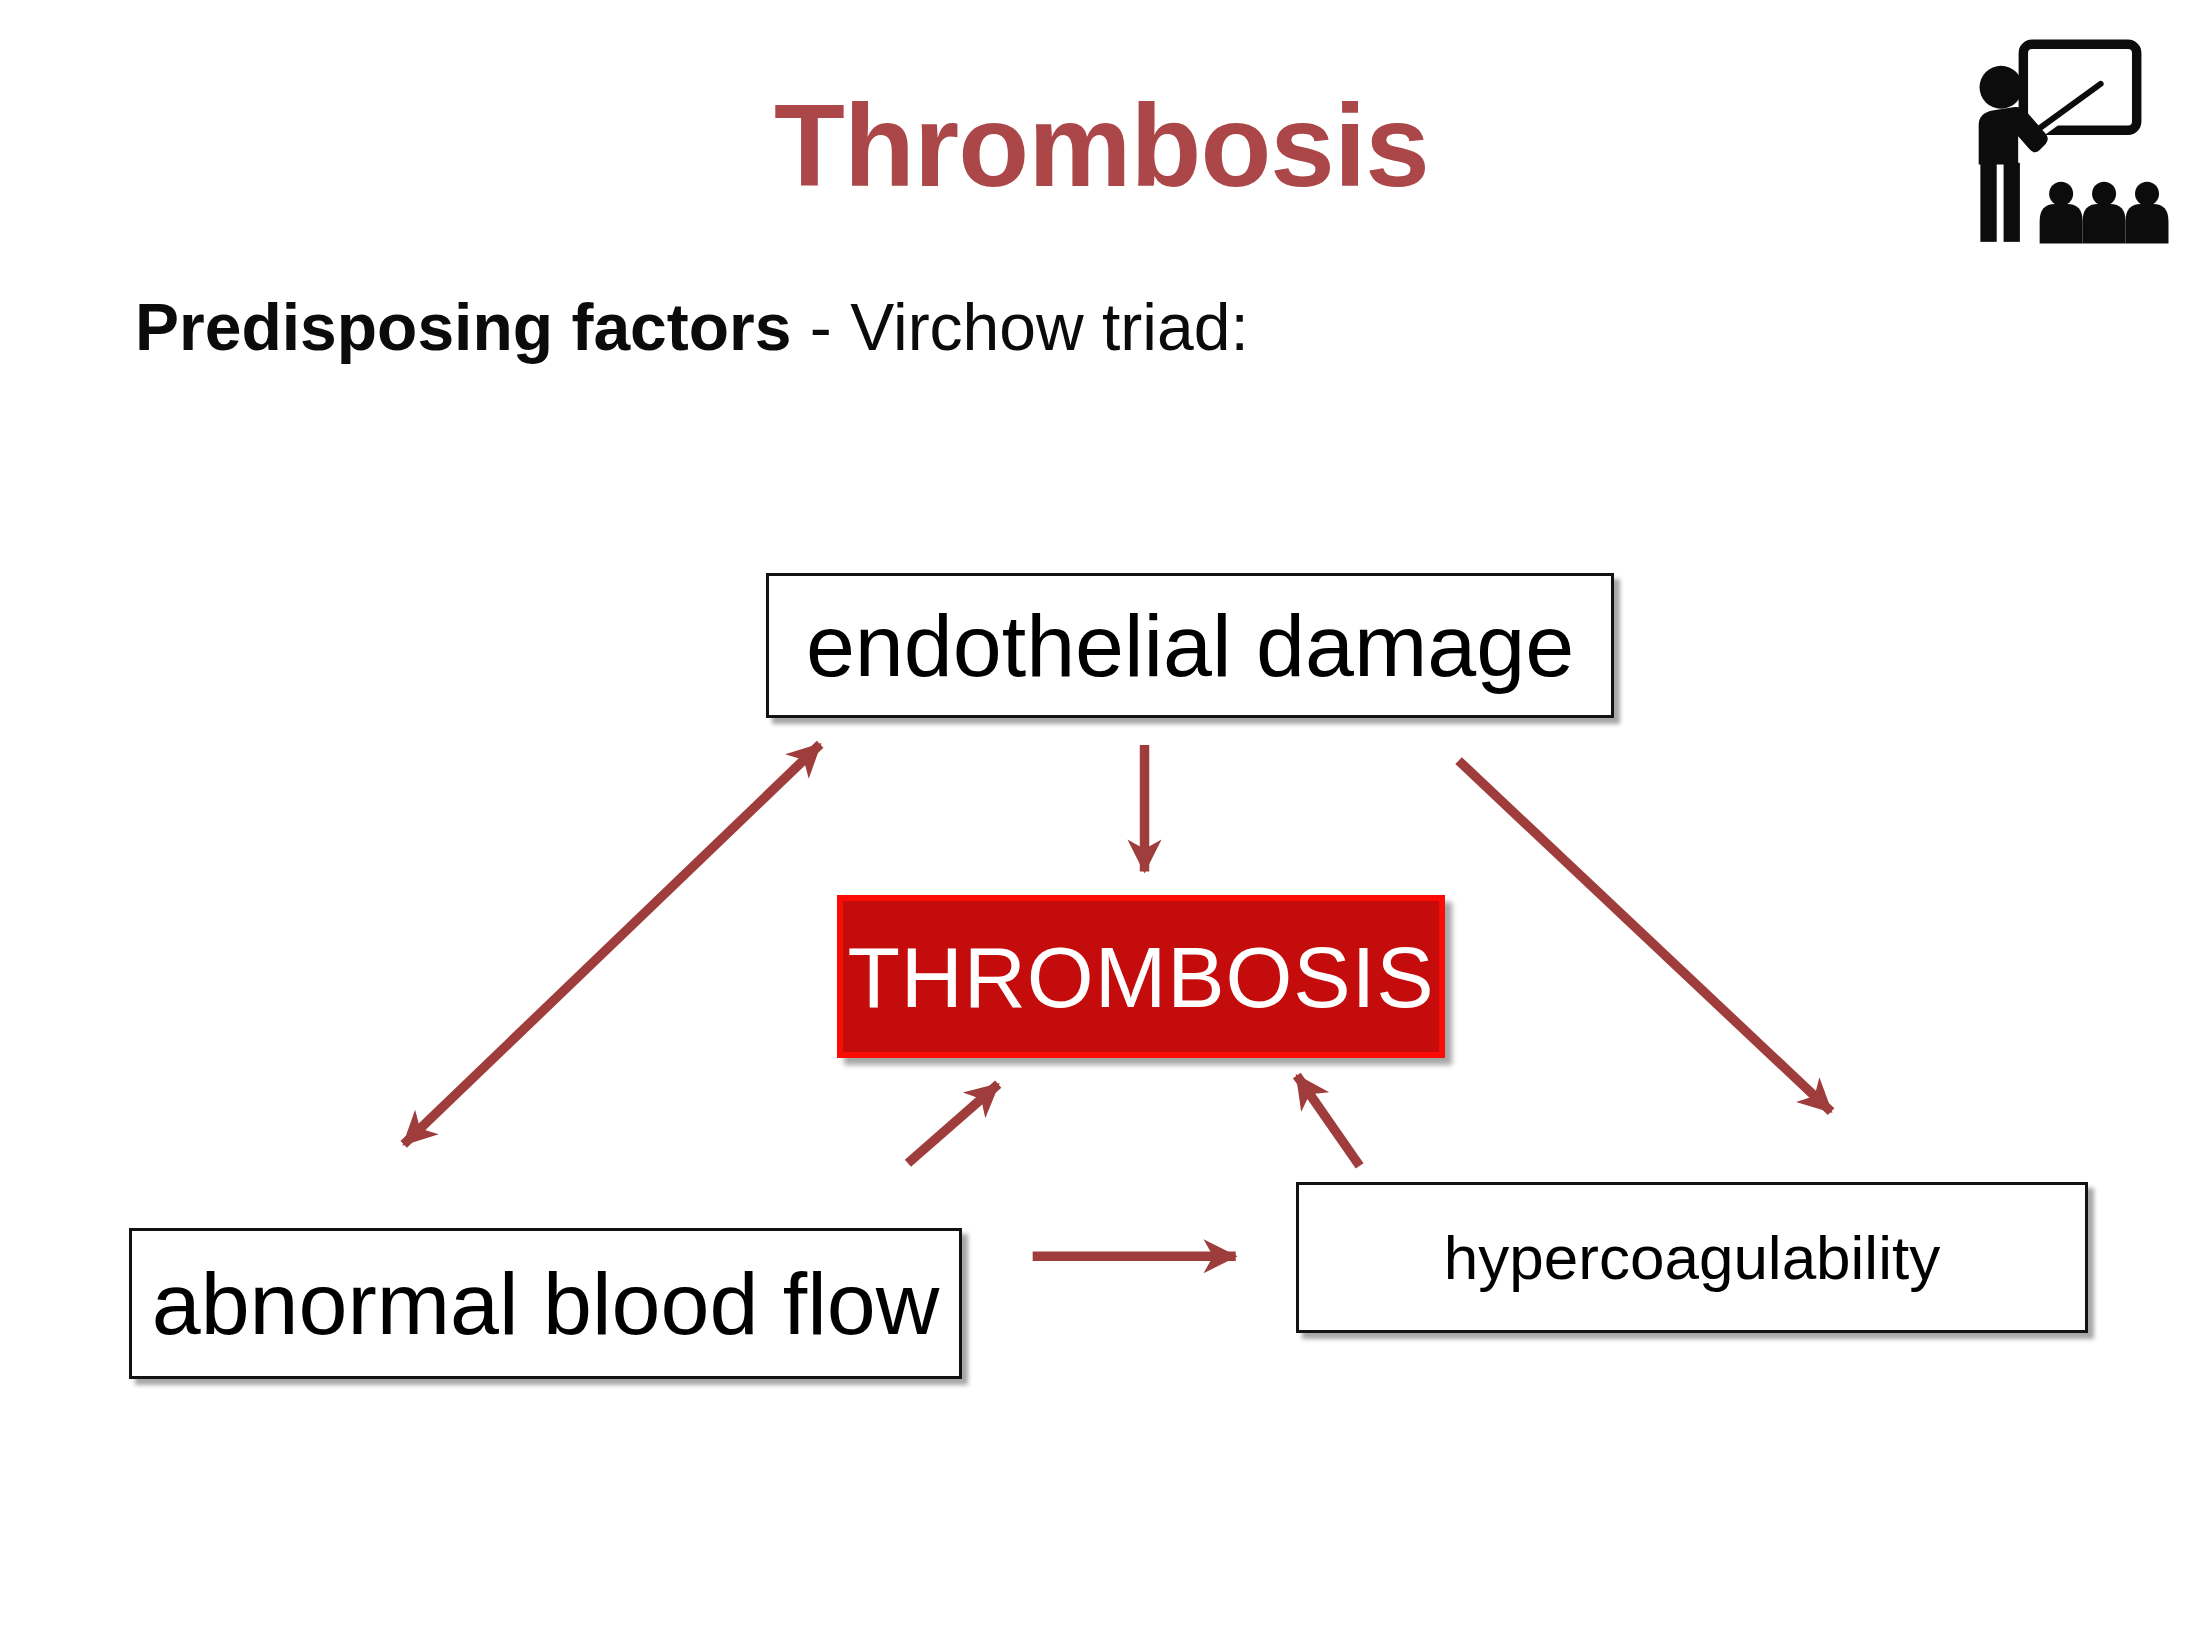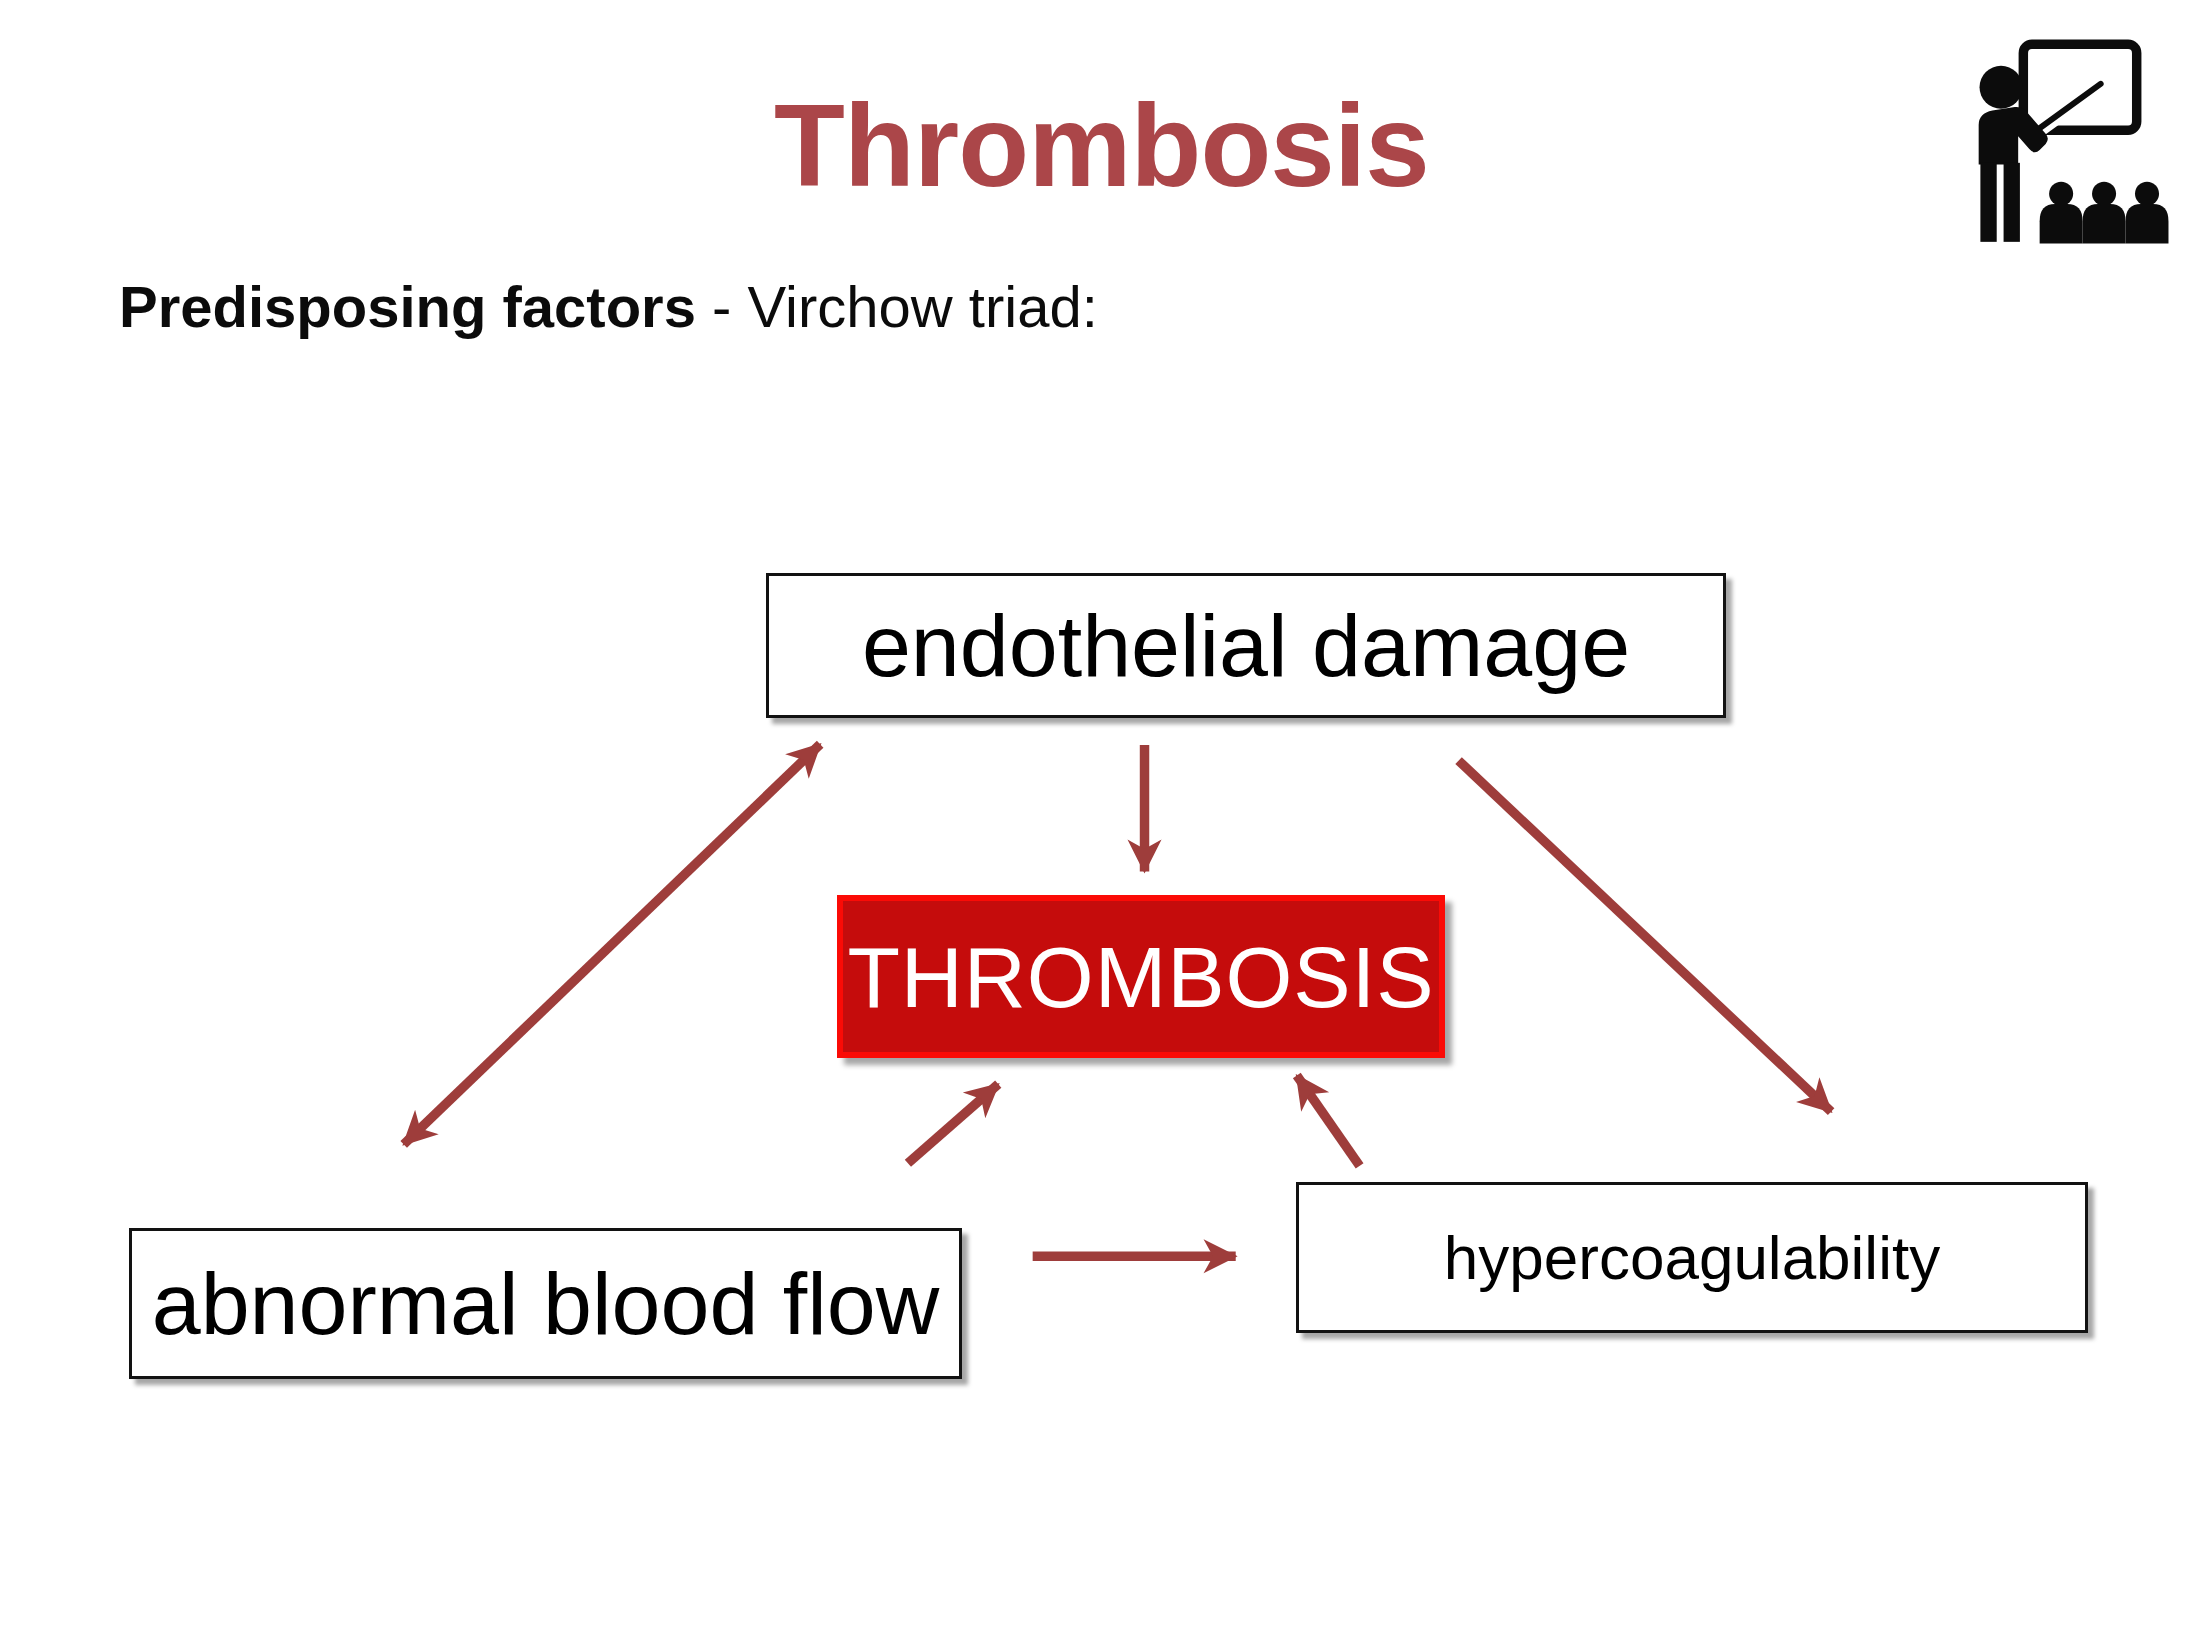--- a/index.html
+++ b/index.html
@@ -27,22 +27,22 @@
     line-height: 1.1;
     font-weight: 700;
     color: var(--title_red, #AB4649);
     letter-spacing: -0.9px;
   }
 
   .subtitle {
     position: absolute;
     left: 119px;
     top: 274px;
-    margin: 0;
-    font-size: 58px;
+    margin: 16px;
+    font-size: 66px;
     line-height: 1.15;
     color: #0b0b0b;
     font-weight: 400;
   }
   .subtitle b { font-weight: 700; }
 
   .training-icon {
     position: absolute;
     left: 1970px;
     top: 34px;
@@ -75,21 +75,21 @@
     border: 3.4px solid #121212;
     color: #000000;
     display: flex;
     align-items: center;
     justify-content: center;
     font-size: 88px;
     line-height: 1;
     white-space: nowrap;
     box-shadow: 6px 6px 4.3px rgba(0,0,0,0.35);
   }
-  .node-endothelial { left: 766px; top: 573px;  width: 960px; height: 145px; }
+  .node-endothelial { left: 766px; top: 573px;  width: 848px; height: 145px; }
   .node-abnormal    { left: 129px; top: 1228px; width: 833px; height: 151px; }
   .node-hyper       { left: 1296px; top: 1182px; width: 792px; height: 151px; font-size: 62px; }
   .node-thrombosis {
     left: 837px; top: 895px; width: 608px; height: 163px;
     background: var(--thrombosis_fill, #C50C0C);
     border: 6.9px solid var(--thrombosis_border, #FB0B06);
     color: #ffffff;
     font-size: 86px;
     letter-spacing: 0.9px;
     box-shadow: 6.9px 6.9px 5.2px rgba(0,0,0,0.35);

